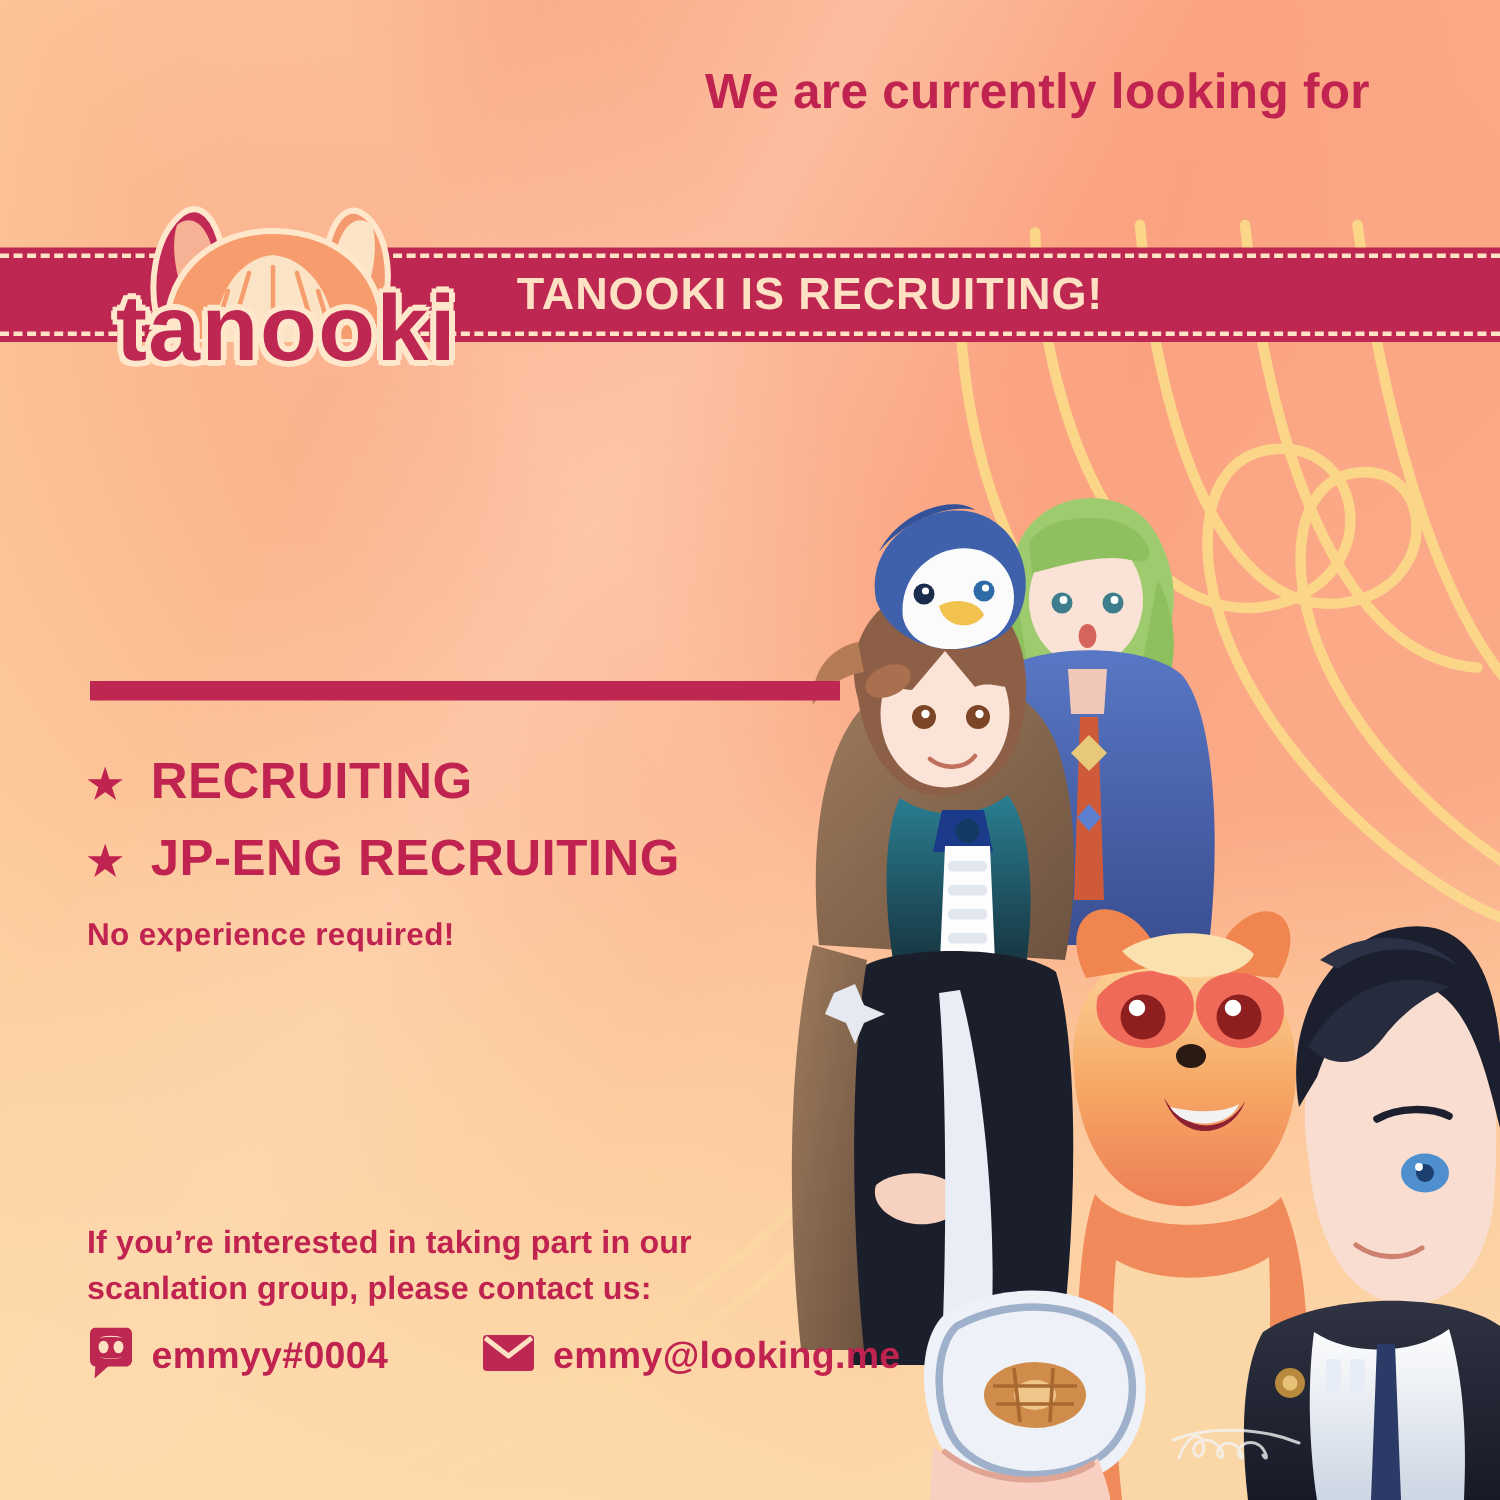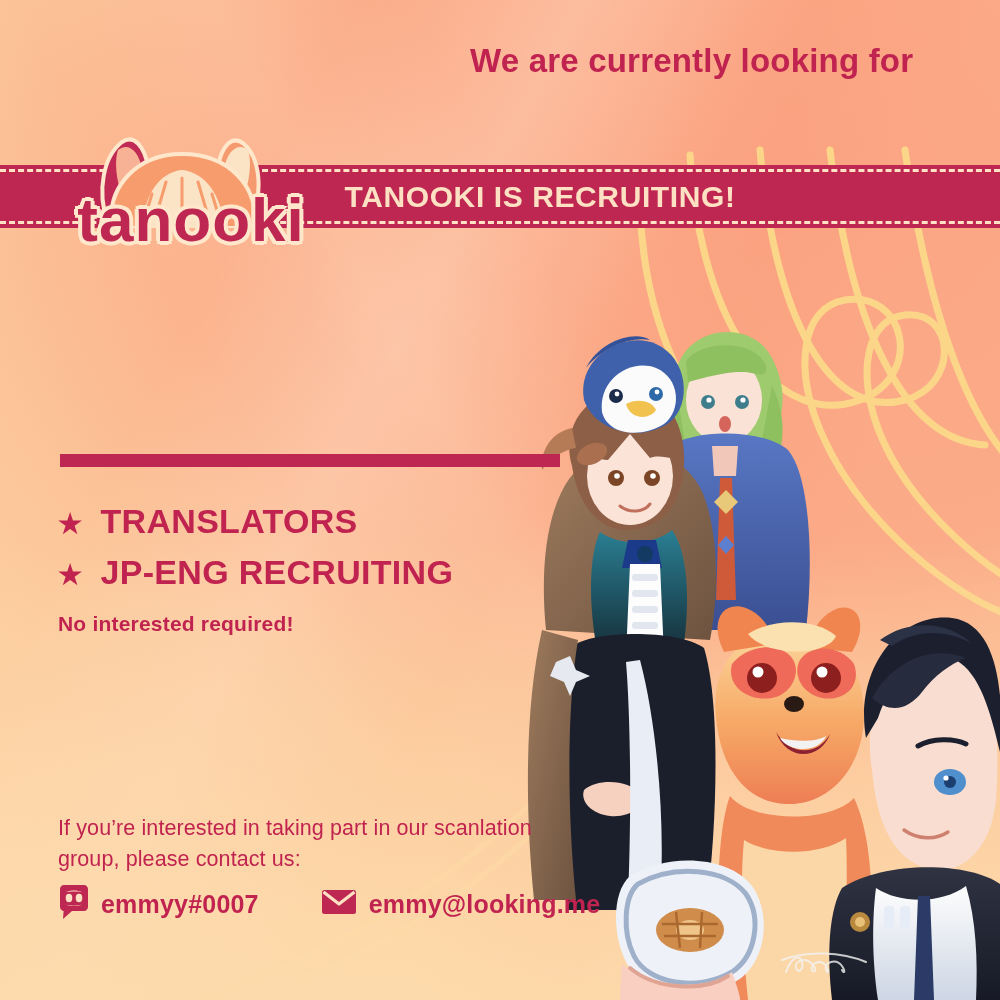--- a/index.html
+++ b/index.html
@@ -161,21 +161,21 @@
   }
 
   
   .contact-text {
     position: absolute;
     left: 58px;
     top: 813px;
     width: 510px;
     color: #c0234f;
     font-size: 21.5px;
-    font-weight: normal;
+    font-weight: bold;
     line-height: 1.45;
     letter-spacing: 0.1px;
   }
   .contact-row {
     position: absolute;
     left: 58px;
     top: 885px;
     display: flex;
     align-items: center;
     gap: 13px;
@@ -408,44 +408,44 @@
       </svg>
     </div>
     <div class="logo-word">tanooki</div>
   </div>
 
   <div class="rule"></div>
 
   <div class="roles">
     <div class="role-row">
       <span class="role-star">★</span>
-      <span>TRANSLATORS</span>
+      <span>RECRUITING</span>
     </div>
     <div class="role-row">
       <span class="role-star">★</span>
       <span>JP-ENG RECRUITING</span>
     </div>
   </div>
 
-  <div class="note">No interested required!</div>
+  <div class="note">No experience required!</div>
 
   <div class="contact-text">If you’re interested in taking part in our scanlation group, please contact us:</div>
 
   <div class="contact-row">
     <div class="contact-item">
       <span class="ico">
         <svg width="30" height="34" viewBox="0 0 30 34" aria-hidden="true">
           <path d="M 2 4 C 2 1.8 3.8 0 6 0 L 26 0 C 28.2 0 30 1.8 30 4 L 30 22 C 30 24.2 28.2 26 26 26 L 14 26 L 5 34 L 5.6 26 L 6 26 C 3.8 26 2 24.2 2 22 Z" fill="#bf2753"></path>
           <ellipse cx="11" cy="13" rx="3.3" ry="4.2" fill="#fde1c2"></ellipse>
           <ellipse cx="21" cy="13" rx="3.3" ry="4.2" fill="#fde1c2"></ellipse>
           <path d="M 8 7 C 12 5 20 5 24 7 C 20 6.2 12 6.2 8 7 Z" fill="#fde1c2"></path>
           <path d="M 8 19.5 C 12 21.5 20 21.5 24 19.5 C 20 21 12 21 8 19.5 Z" fill="#fde1c2"></path>
         </svg>
       </span>
-      <span class="contact-label">emmyy#0007</span>
+      <span class="contact-label">emmyy#0004</span>
     </div>
 
     <div class="contact-item second">
       <span class="ico">
         <svg width="34" height="26" viewBox="0 0 34 26" aria-hidden="true">
           <rect x="0" y="1" width="34" height="24" rx="2.5" fill="#bf2753"></rect>
           <path d="M 1.5 3 L 17 15 L 32.5 3" fill="none" stroke="#fde1c2" stroke-width="3.2" stroke-linejoin="round"></path>
         </svg>
       </span>
       <span class="contact-label">emmy@looking.me</span>

